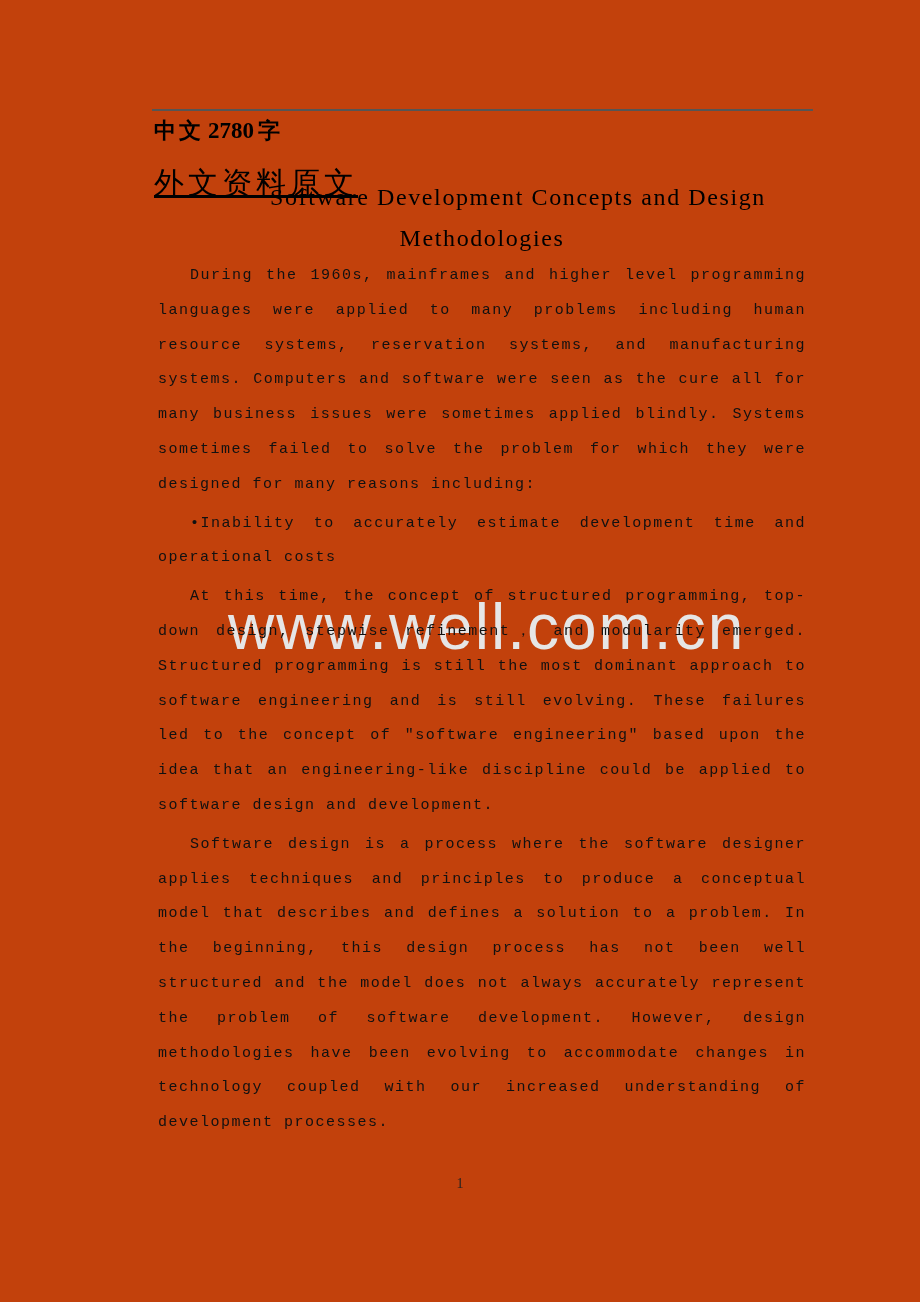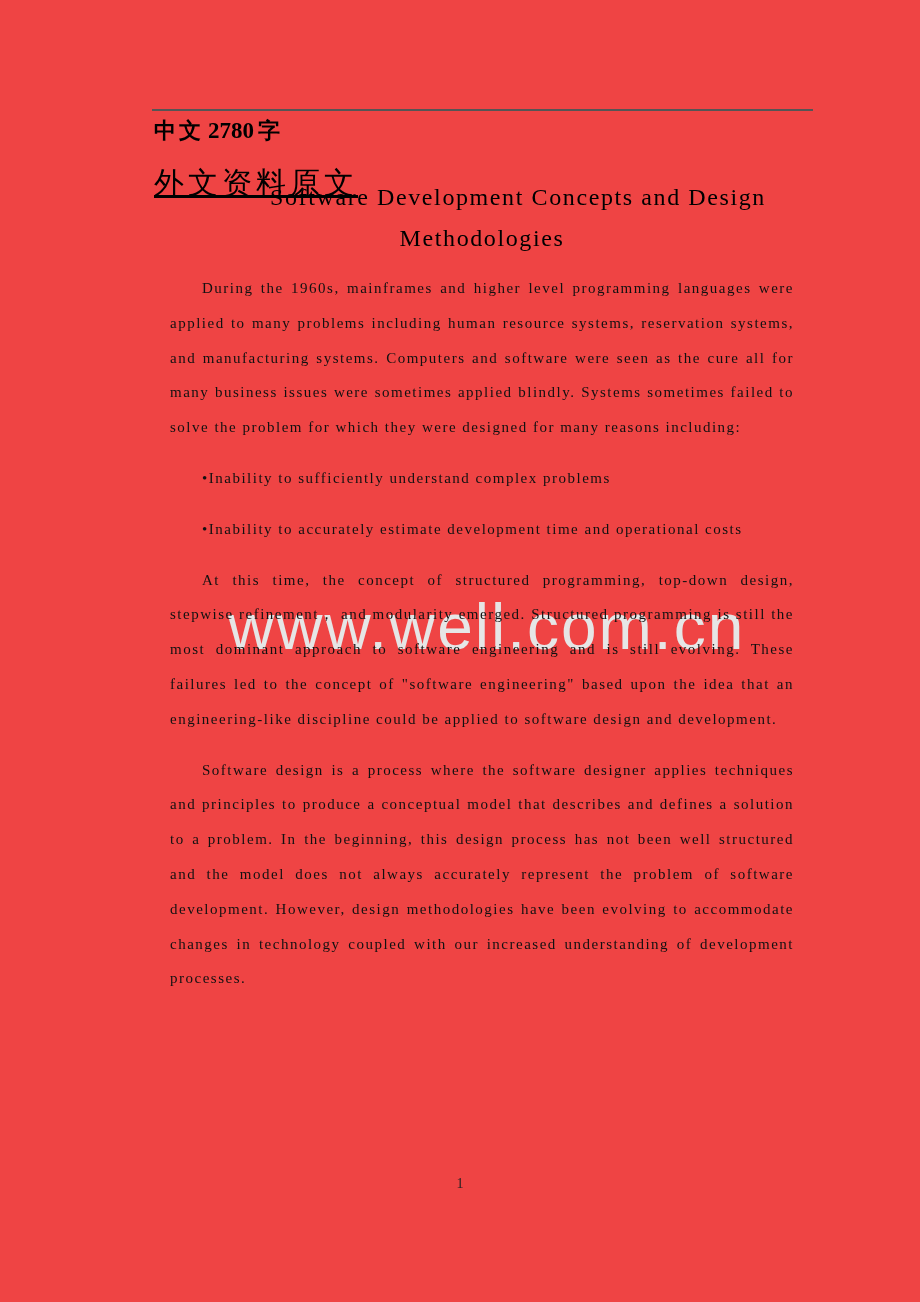--- a/index.html
+++ b/index.html
@@ -1,27 +1,27 @@
 <!DOCTYPE html>
 <html><head>
   <meta charset="utf-8">
   <style>
     html, body { margin: 0; padding: 0; background: #ffffff; }
     body { width: 920px; height: 1302px; position: relative; overflow: hidden; }
-    .page { position: absolute; left: 0; top: 0; width: 920px; height: 1302px; background: #ef4444; }
+    .page { position: absolute; left: 0; top: 0; width: 920px; height: 1302px; background: #c2410c; }
     .rule { position: absolute; left: 152px; top: 109px; width: 661px; height: 2px; background: #555; }
     .cn { position: absolute; left: 154px; font-family: "DejaVu Sans", sans-serif; color: #000; letter-spacing: 3px; }
     .cn1 { top: 116px; font-size: 22px; font-weight: bold; }
     .cn1 .num { font-family: "Liberation Serif", serif; font-weight: bold; font-size: 23px; letter-spacing: 0; margin: 0 4px; }
     .cn2 { top: 163px; font-size: 30px; letter-spacing: 4px; text-decoration: underline; }
     .title { position: absolute; left: 154px; width: 656px; text-align: center; font-family: "Liberation Serif", serif; font-size: 24px; letter-spacing: 1.6px; color: #000; }
     .t1 { top: 184px; left: 190px; width: 656px; }
     .t2 { top: 225px; left: 154px; width: 656px; }
     .body { position: absolute; left: 154px; top: 255px; width: 656px; font-family: "Liberation Serif", serif; font-size: 15px; line-height: 34.8px; letter-spacing: 1.5px; color: #111; }
-    .body p { margin: 16px; text-align: justify; text-indent: 32px; }
+    .body p { margin: 4px; text-align: justify; text-indent: 32px; font-family: Liberation Mono, monospace; }
     .watermark { position: absolute; left: 228px; top: 590px; font-family: "Liberation Sans", sans-serif; font-size: 64px; color: #e6e6e6; letter-spacing: 2px; z-index: 0; white-space: nowrap; }
     .body { z-index: 1; }
     .pagenum { position: absolute; left: 0; width: 920px; top: 1176px; text-align: center; font-family: "Liberation Serif", serif; font-size: 14px; color: #222; }
   </style>
 </head>
 <body>
 
 <div class="page">
   <div class="rule"></div>
 
@@ -30,20 +30,19 @@
   </div>
   <div class="cn cn2">外文资料原文</div>
 
   <div class="title t1">Software Development Concepts and Design</div>
   <div class="title t2">Methodologies</div>
 
   <div class="watermark">www.well.com.cn</div>
 
   <div class="body">
     <p>During the 1960s, mainframes and higher level programming languages were applied to many problems including human resource systems, reservation systems, and manufacturing systems. Computers and software were seen as the cure all for many business issues were sometimes applied blindly. Systems sometimes failed to solve the problem for which they were designed for many reasons including:</p>
-    <p>•Inability to sufficiently understand complex problems</p>
     <p>•Inability to accurately estimate development time and operational costs</p>
     <p>At this time, the concept of structured programming, top-down design, stepwise refinement， and modularity emerged. Structured programming is still the most dominant approach to software engineering and is still evolving. These failures led to the concept of "software engineering" based upon the idea that an engineering-like discipline could be applied to software design and development.</p>
     <p>Software design is a process where the software designer applies techniques and principles to produce a conceptual model that describes and defines a solution to a problem. In the beginning, this design process has not been well structured and the model does not always accurately represent the problem of software development. However, design methodologies have been evolving to accommodate changes in technology coupled with our increased understanding of development processes.</p>
   </div>
 
   <div class="pagenum">1</div>
 </div>
 
 </body></html>

